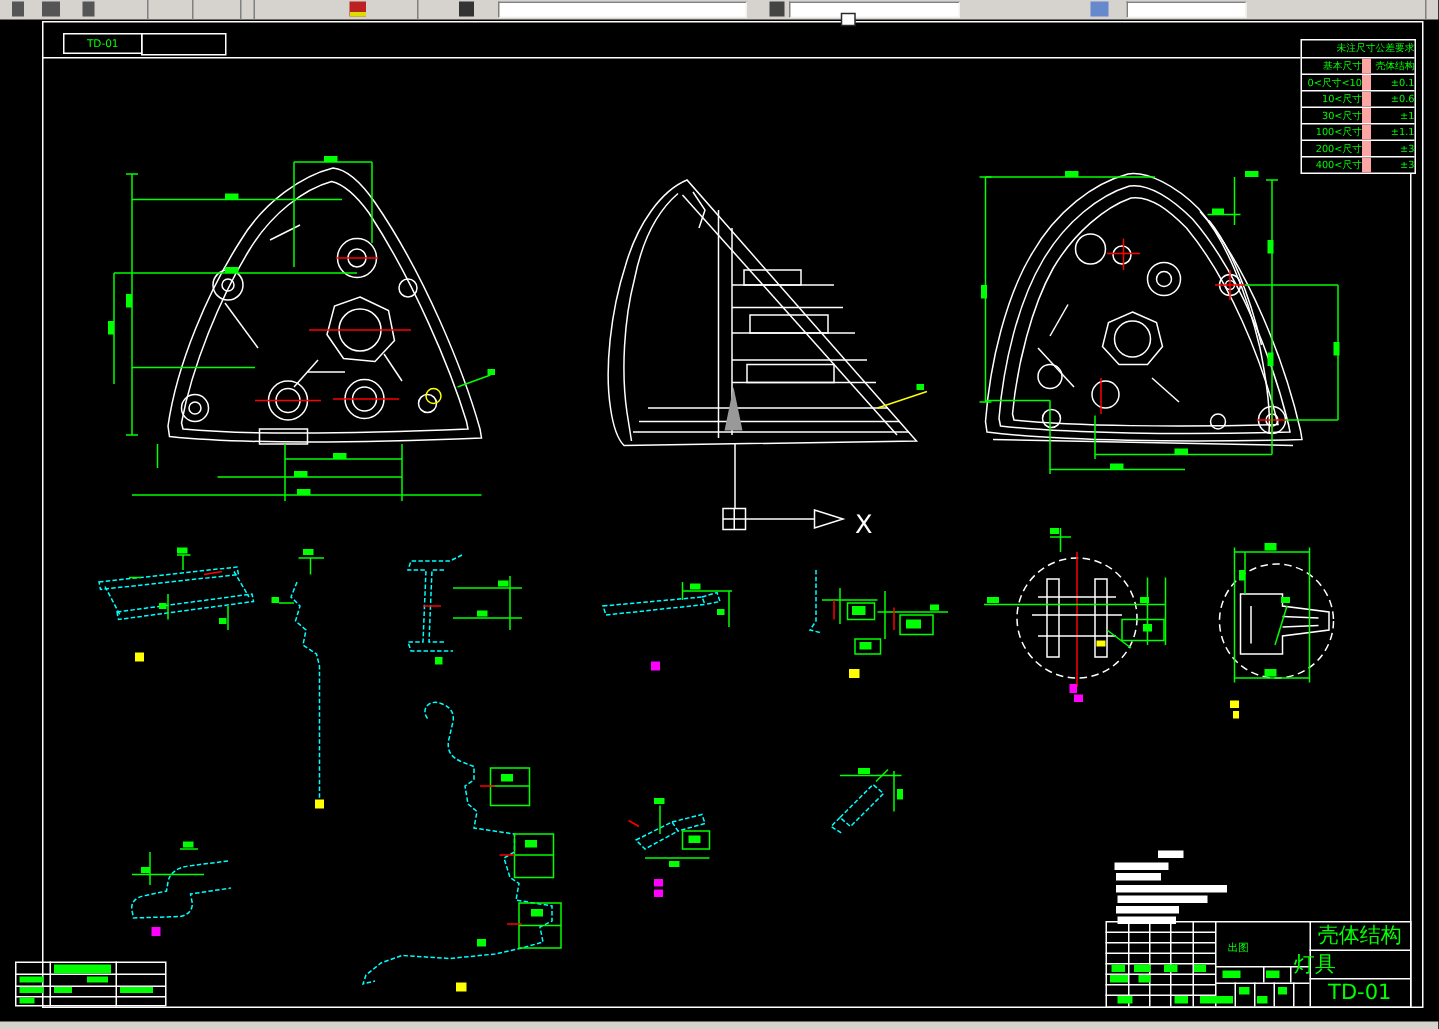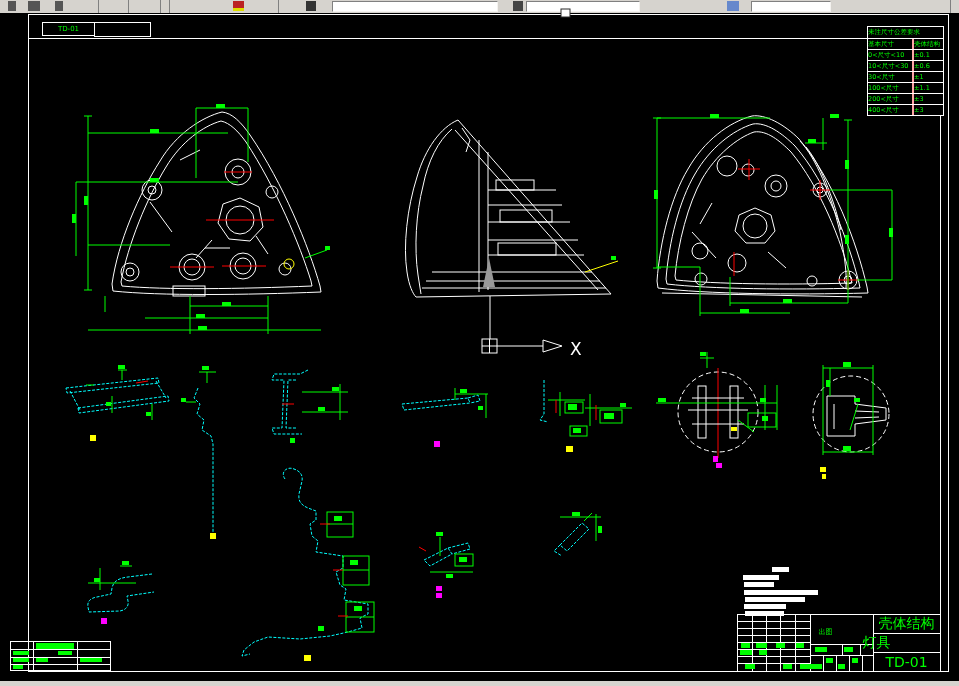--- a/index.html
+++ b/index.html
@@ -13,24 +13,24 @@
   .tb-sep{position:absolute;top:0;width:1px;height:13px;background:#808080}
   .tb-box{position:absolute;top:1px;height:11px;background:#fff;border:1px solid;border-color:#808080 #f4f2ef #f4f2ef #808080}
   .bottombar{position:absolute;left:0;top:681px;width:959px;height:5px;background:#d6d3ce;z-index:1}
 
   
   svg.art{position:absolute;left:0;top:0;z-index:2;pointer-events:none}
 
   
   .ovl{position:absolute;z-index:3;color:#00ff00;display:flex;align-items:center;justify-content:center;overflow:hidden;white-space:nowrap}
   .sheet-code{left:42px;top:22px;width:53px;height:14px;border:1px solid #fff;font-size:7px}
-  .tol{left:867px;top:26px;width:77px;background:#000;border:1px solid #fff;font-size:6.5px;z-index:3;position:absolute;color:#00ff00;text-align:left}
+  .tol{left:867px;top:26px;width:77px;background:#000;border:1px solid #fff;font-size:6.5px;z-index:3;position:absolute;color:#00ff00;text-align:right}
   .tol .trow{display:flex;border-top:1px solid #fff}
   .tol .trow:first-child{border-top:none}
-  .tol .c1{width:46px;height:10px;line-height:10px;border-right:2px solid #fca5a5;overflow:hidden}
+  .tol .c1{width:46px;height:10px;line-height:10px;border-right:6px solid #fca5a5;overflow:hidden}
   .tol .c2{width:29px;height:10px;line-height:10px;overflow:hidden}
   .tol .title{height:11px;line-height:11px;overflow:hidden}
   .tb-cell{font-size:14px}
   .tb-version{left:795px;top:616px;width:61px;height:32px;font-size:7px}
   .tb-product{left:874px;top:616px;width:65px;height:16px}
   .tb-category{left:844px;top:634px;width:65px;height:17px}
   .tb-no{left:874px;top:653px;width:65px;height:17px}
 </style>
 </head>
 <body>

